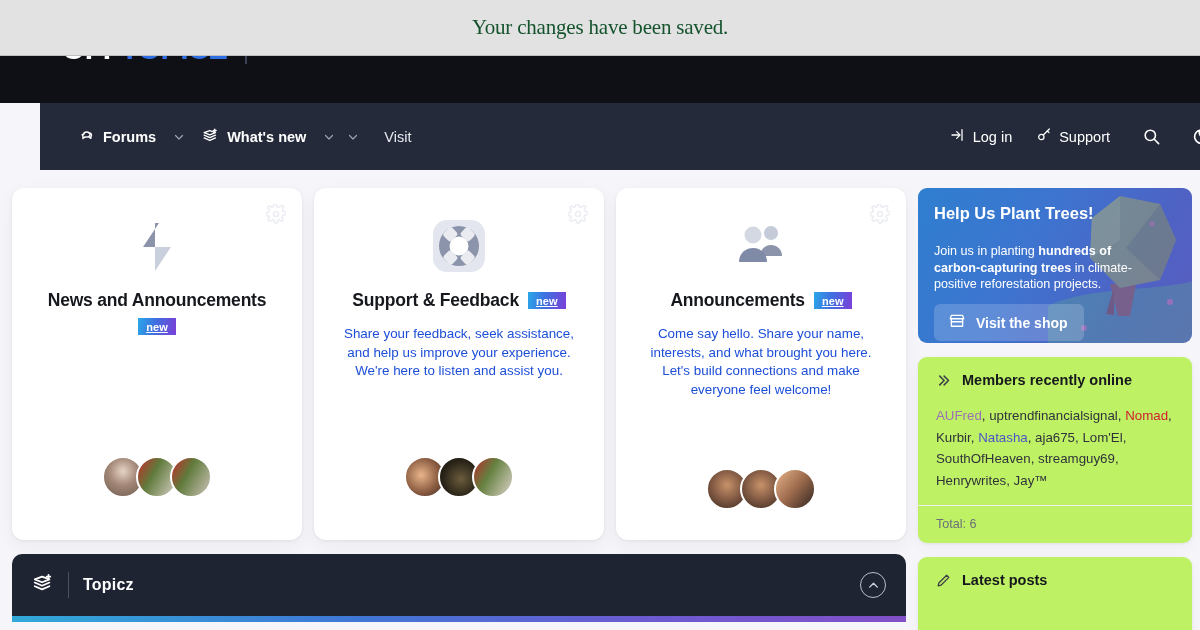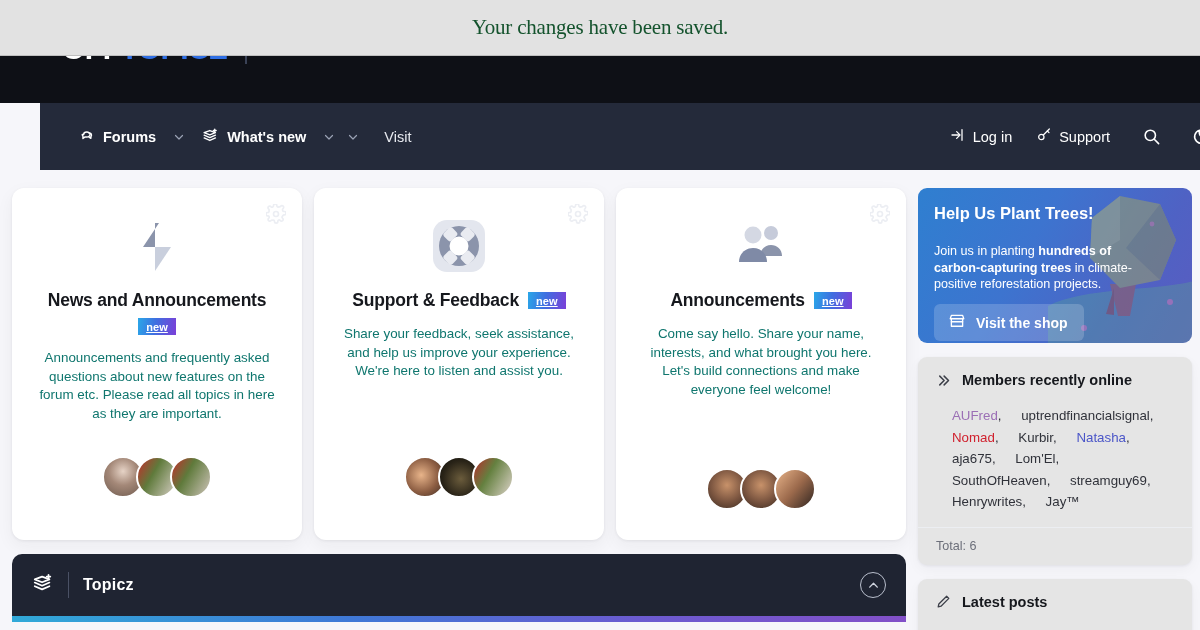--- a/index.html
+++ b/index.html
@@ -122,21 +122,21 @@
   .badge-new {
     display: inline-block;
     background: linear-gradient(100deg, #2aa7e8 0%, #3f6fe0 45%, #7b3fd8 100%);
     color: #fff; font-size: 11px; font-weight: 700;
     padding: 2.5px 8px; border-radius: 0; letter-spacing: .1px; text-decoration: underline;
   }
   .card-title-row.stacked { flex-direction: column; gap: 7px; }
   .card-desc {
     margin-top: 14px;
     font-size: 13.4px; line-height: 1.38;
-    color: #0f766e;
+    color: #1d4ed8;
     max-width: 250px;
   }
   .avatars {
     position: absolute; bottom: 42px; left: 0; right: 0;
     display: flex; justify-content: center;
   }
   .avatars.low { bottom: 30px; }
   .avatar {
     width: 42px; height: 42px; border-radius: 50%;
     border: 2px solid #fff; margin-left: -8px;
@@ -185,32 +185,32 @@
   .promo-btn {
     position: relative; z-index: 2;
     margin-top: 11px; display: inline-flex; align-items: center; gap: 10px;
     background: rgba(255,255,255,.18);
     border-radius: 6px; padding: 8px 16px 8px 14px;
     font-size: 14px; font-weight: 700; color: #fff; cursor: pointer;
   }
 
   .panel {
     margin-top: 14px; width: 274px;
-    background: #e5e5e5; border-radius: 9px;
+    background: #bef264; border-radius: 9px;
     box-shadow: 0 1px 3px rgba(30,32,48,.07), 0 5px 14px rgba(30,32,48,.04);
     overflow: hidden;
   }
   .panel-head {
     display: flex; align-items: center; gap: 11px;
     padding: 15px 18px 11px 18px;
   }
   .panel-head-title { font-size: 14.5px; font-weight: 700; color: #16181d; }
   .panel-body { padding: 6px 18px 14px 18px; }
   .member-list { font-size: 13.3px; line-height: 1.62; color: #30323a; }
-  .member-list a { text-decoration: none; cursor: pointer; margin-left: 16px; }
+  .member-list a { text-decoration: none; cursor: pointer; }
   .panel-foot {
     border-top: 1px solid #eceef2;
     padding: 11px 18px 12px 18px;
     font-size: 12.6px; color: #6c6f7a;
   }
   .chev-icon { color: #3c3f48; display: flex; }
   .pencil-icon { color: #3c3f48; display: flex; }
 </style>
 </head>
 <body>
@@ -326,21 +326,20 @@
         <div class="card-icon">
           <svg width="46" height="50" viewBox="0 0 46 50">
             <path d="M25 2 L9 26 L21 26 L21 2 Z" fill="#8b94ab"></path>
             <path d="M25 26 L37 26 L21 50 L21 26 Z" fill="#c9cfdd"></path>
           </svg>
         </div>
         <div class="card-title-row stacked">
           <span class="card-title">News and Announcements</span>
           <span class="badge-new">new</span>
         </div>
-        <p class="card-desc">Announcements and frequently asked questions about new features on the forum etc. Please read all topics in here as they are important.</p>
         <div class="avatars">
           <span class="avatar" style="background:radial-gradient(circle at 50% 35%, #e6d3c6 0%, #a48878 45%, #6e5a4e 100%)"></span>
           <span class="avatar" style="background:linear-gradient(120deg,#c62b2b 0%,#5f7a3b 40%,#d8cfc6 100%)"></span>
           <span class="avatar" style="background:linear-gradient(120deg,#c62b2b 0%,#5f7a3b 40%,#cfc4ba 100%)"></span>
         </div>
       </div>
 
       <div class="card">
         <span class="card-gear">
           <svg width="20" height="20" viewBox="0 0 24 24" fill="none" stroke="currentColor" stroke-width="2" stroke-linecap="round" stroke-linejoin="round">

